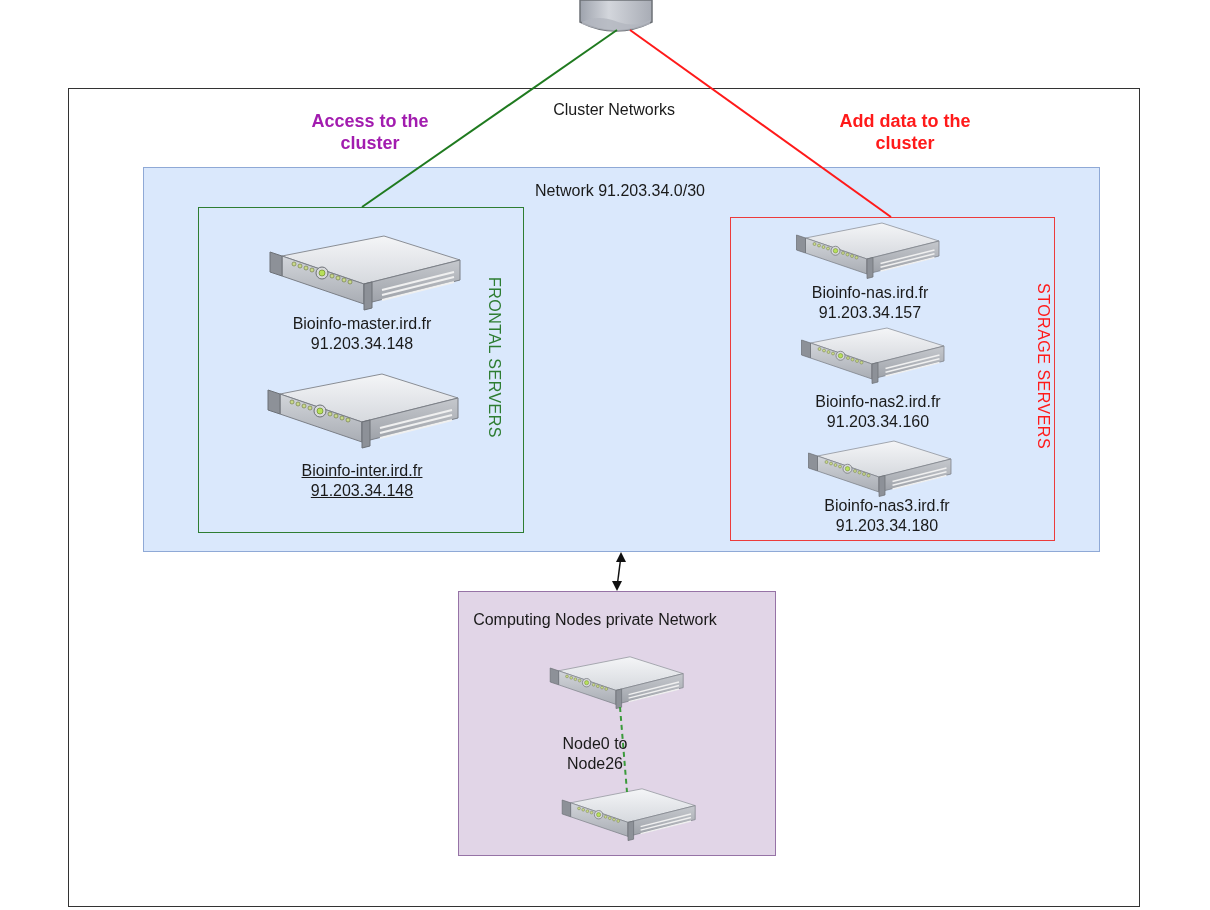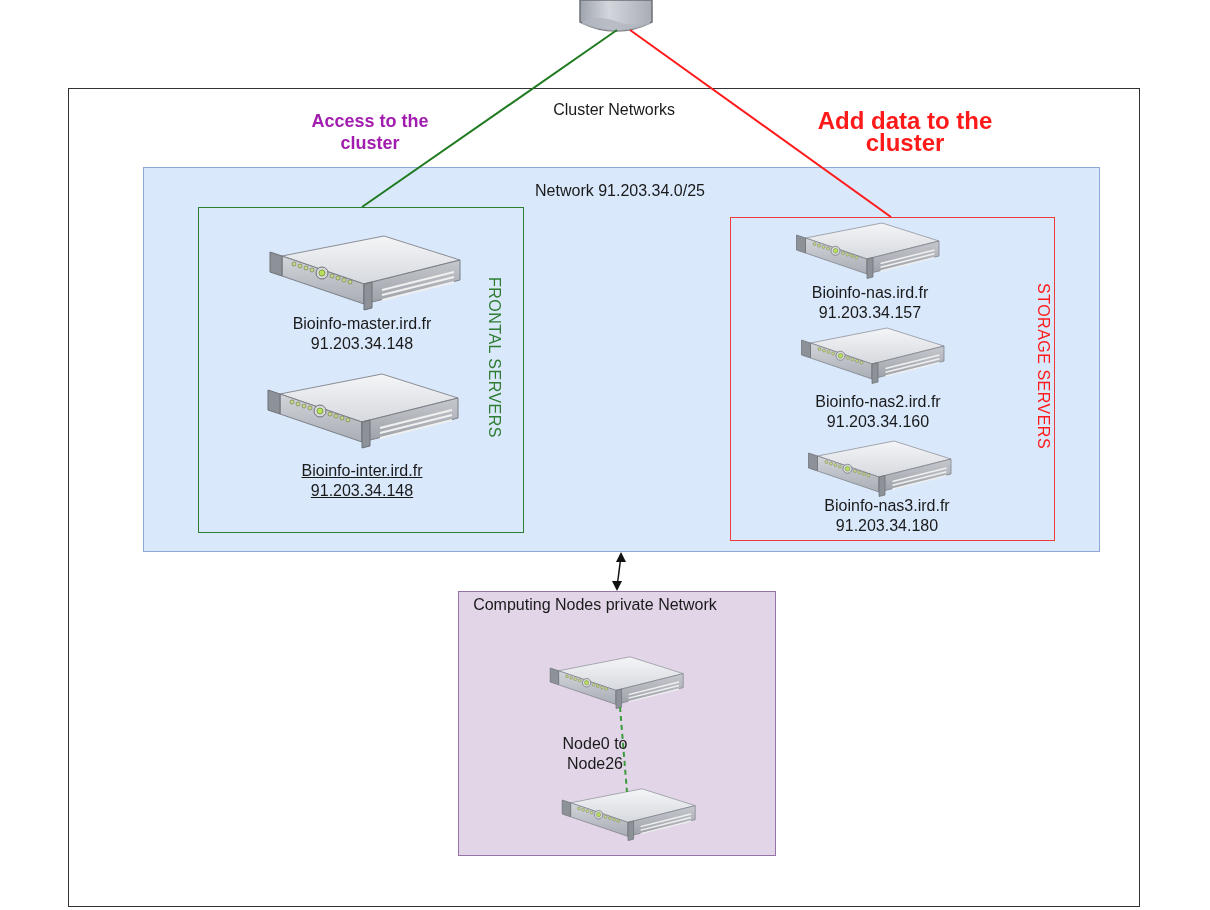--- a/index.html
+++ b/index.html
@@ -6,21 +6,21 @@
   body { width:1210px; height:910px; position:relative; overflow:hidden;
          font-family:"Liberation Sans", sans-serif; color:#1a1a1a; }
   .abs { position:absolute; }
   .outer { left:68px; top:88px; width:1072px; height:819px; border:1.5px solid #333; box-sizing:border-box; background:#fff; }
   .bluenet { left:143px; top:167px; width:957px; height:385px; background:#dae8fc; border:1px solid #8fa9d6; box-sizing:border-box; }
   .greenbox { left:198px; top:207px; width:326px; height:326px; border:1.5px solid #2e7d32; box-sizing:border-box; }
   .redbox { left:730px; top:217px; width:325px; height:324px; border:1.5px solid #ec3b3b; box-sizing:border-box; }
   .purple { left:458px; top:591px; width:318px; height:265px; background:#e1d5e7; border:1px solid #9673a6; box-sizing:border-box; }
   .label { font-size:16px; text-align:center; line-height:20px; white-space:nowrap; }
   .bold-green { color:#a21caf; font-weight:bold; font-size:18px; line-height:22px; text-align:center; }
-  .bold-red { color:#ff1a1a; font-weight:bold; font-size:24px; line-height:22px; text-align:center; }
+  .bold-red { color:#ff1a1a; font-weight:bold; font-size:18px; line-height:22px; text-align:center; }
   .vert { writing-mode:vertical-rl; font-size:16px; letter-spacing:0.5px; white-space:nowrap; }
   svg.overlay { position:absolute; left:0; top:0; pointer-events:none; }
 </style>
 </head>
 <body>
 
 <svg width="0" height="0" style="position:absolute">
   <defs>
     <linearGradient id="topg" x1="0" y1="0" x2="0" y2="1">
       <stop offset="0" stop-color="#f4f5f7"></stop>
@@ -81,21 +81,21 @@
 <div class="abs bold-green" style="left:270px; top:110px; width:200px;">
   <div>Access to the</div>
   <div>cluster</div>
 </div>
 <div class="abs bold-red" style="left:805px; top:110px; width:200px;">
   <div>Add data to the</div>
   <div>cluster</div>
 </div>
 
 <div class="abs bluenet"></div>
-<div class="abs label" style="left:500px; top:181px; width:240px;">Network 91.203.34.0/25</div>
+<div class="abs label" style="left:500px; top:181px; width:240px;">Network 91.203.34.0/30</div>
 
 <div class="abs greenbox"></div>
 <div class="abs vert" style="left:485px; top:277px; color:#2e7d32;">FRONTAL SERVERS</div>
 
 <svg class="abs" style="left:264px; top:232px;" width="200" height="80">
     <use href="#server"></use>
   </svg>
 <div class="abs label" style="left:262px; top:314px; width:200px;">
   <div>Bioinfo-master.ird.fr</div>
   <div>91.203.34.148</div>
@@ -130,21 +130,21 @@
 
 <svg class="abs" style="left:804px; top:438px;" width="150" height="60">
     <use href="#server"></use>
   </svg>
 <div class="abs label" style="left:797px; top:496px; width:180px;">
   <div>Bioinfo-nas3.ird.fr</div>
   <div>91.203.34.180</div>
 </div>
 
 <div class="abs purple"></div>
-<div class="abs label" style="left:458px; top:595px; width:274px;">
+<div class="abs label" style="left:458px; top:610px; width:274px;">
   <div>Computing Nodes private Network</div>
 </div>
 
 <svg class="abs" style="left:546px; top:654px;" width="140" height="56">
     <use href="#server"></use>
   </svg>
 <svg class="abs" style="left:558px; top:786px;" width="140" height="56">
     <use href="#server"></use>
   </svg>
 

